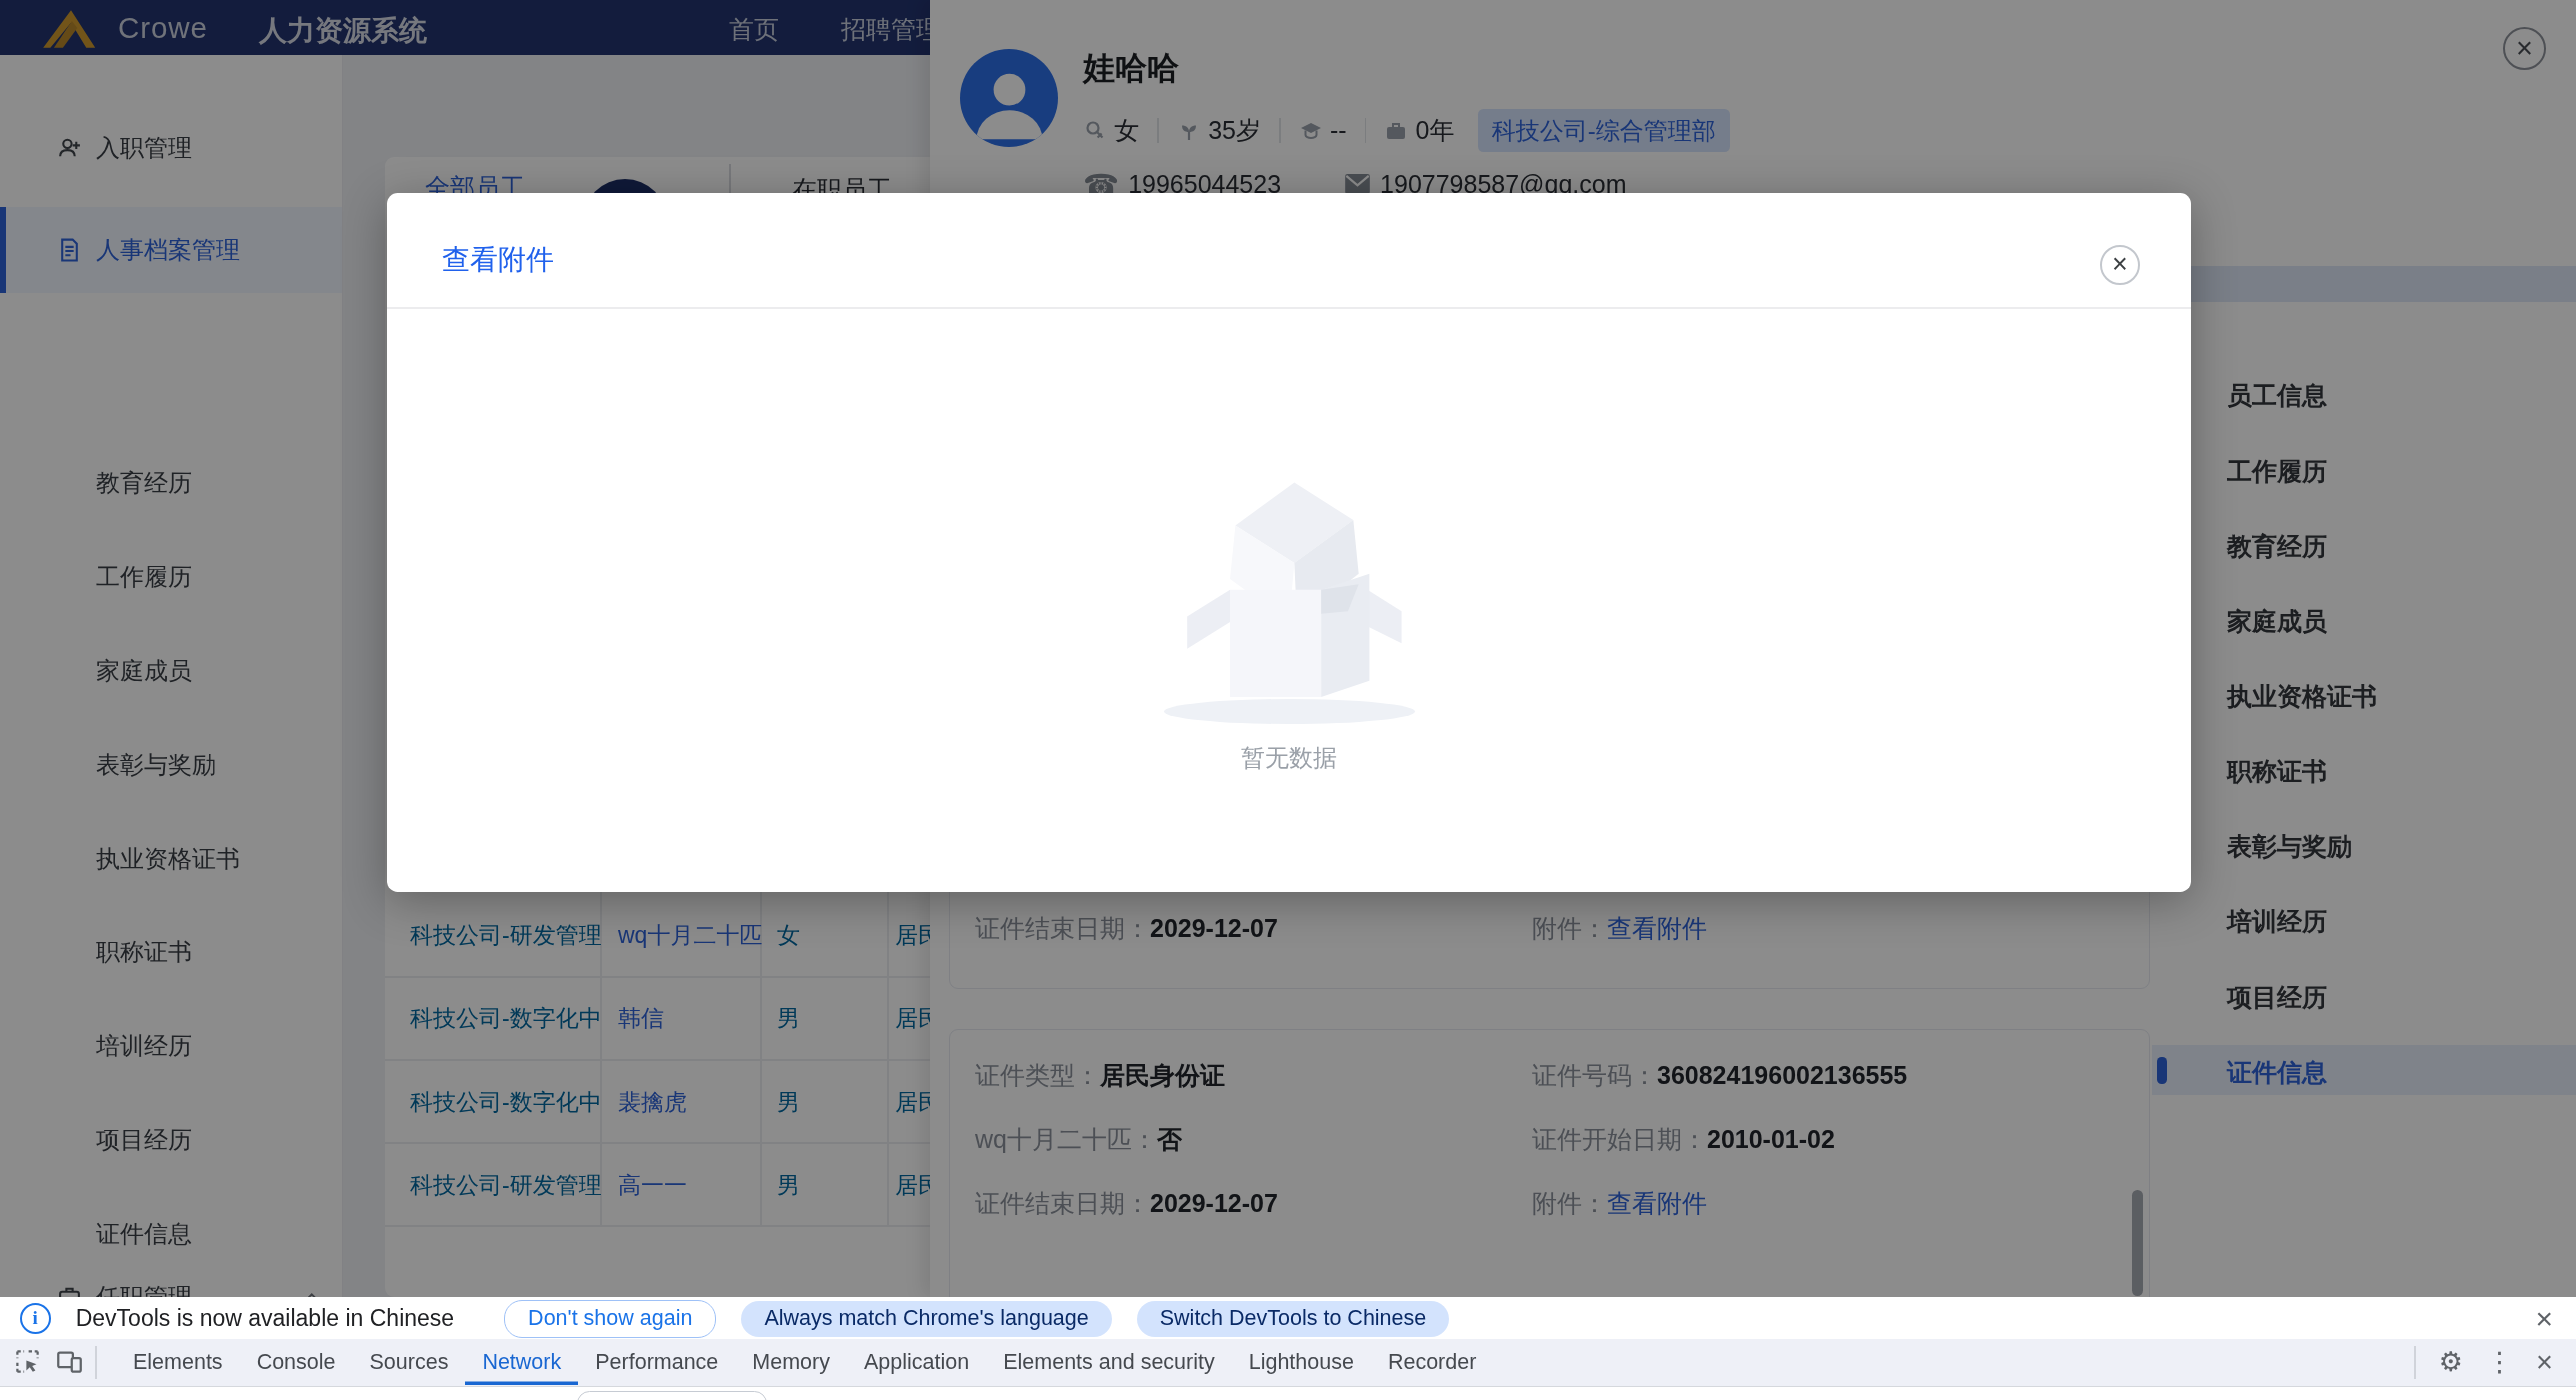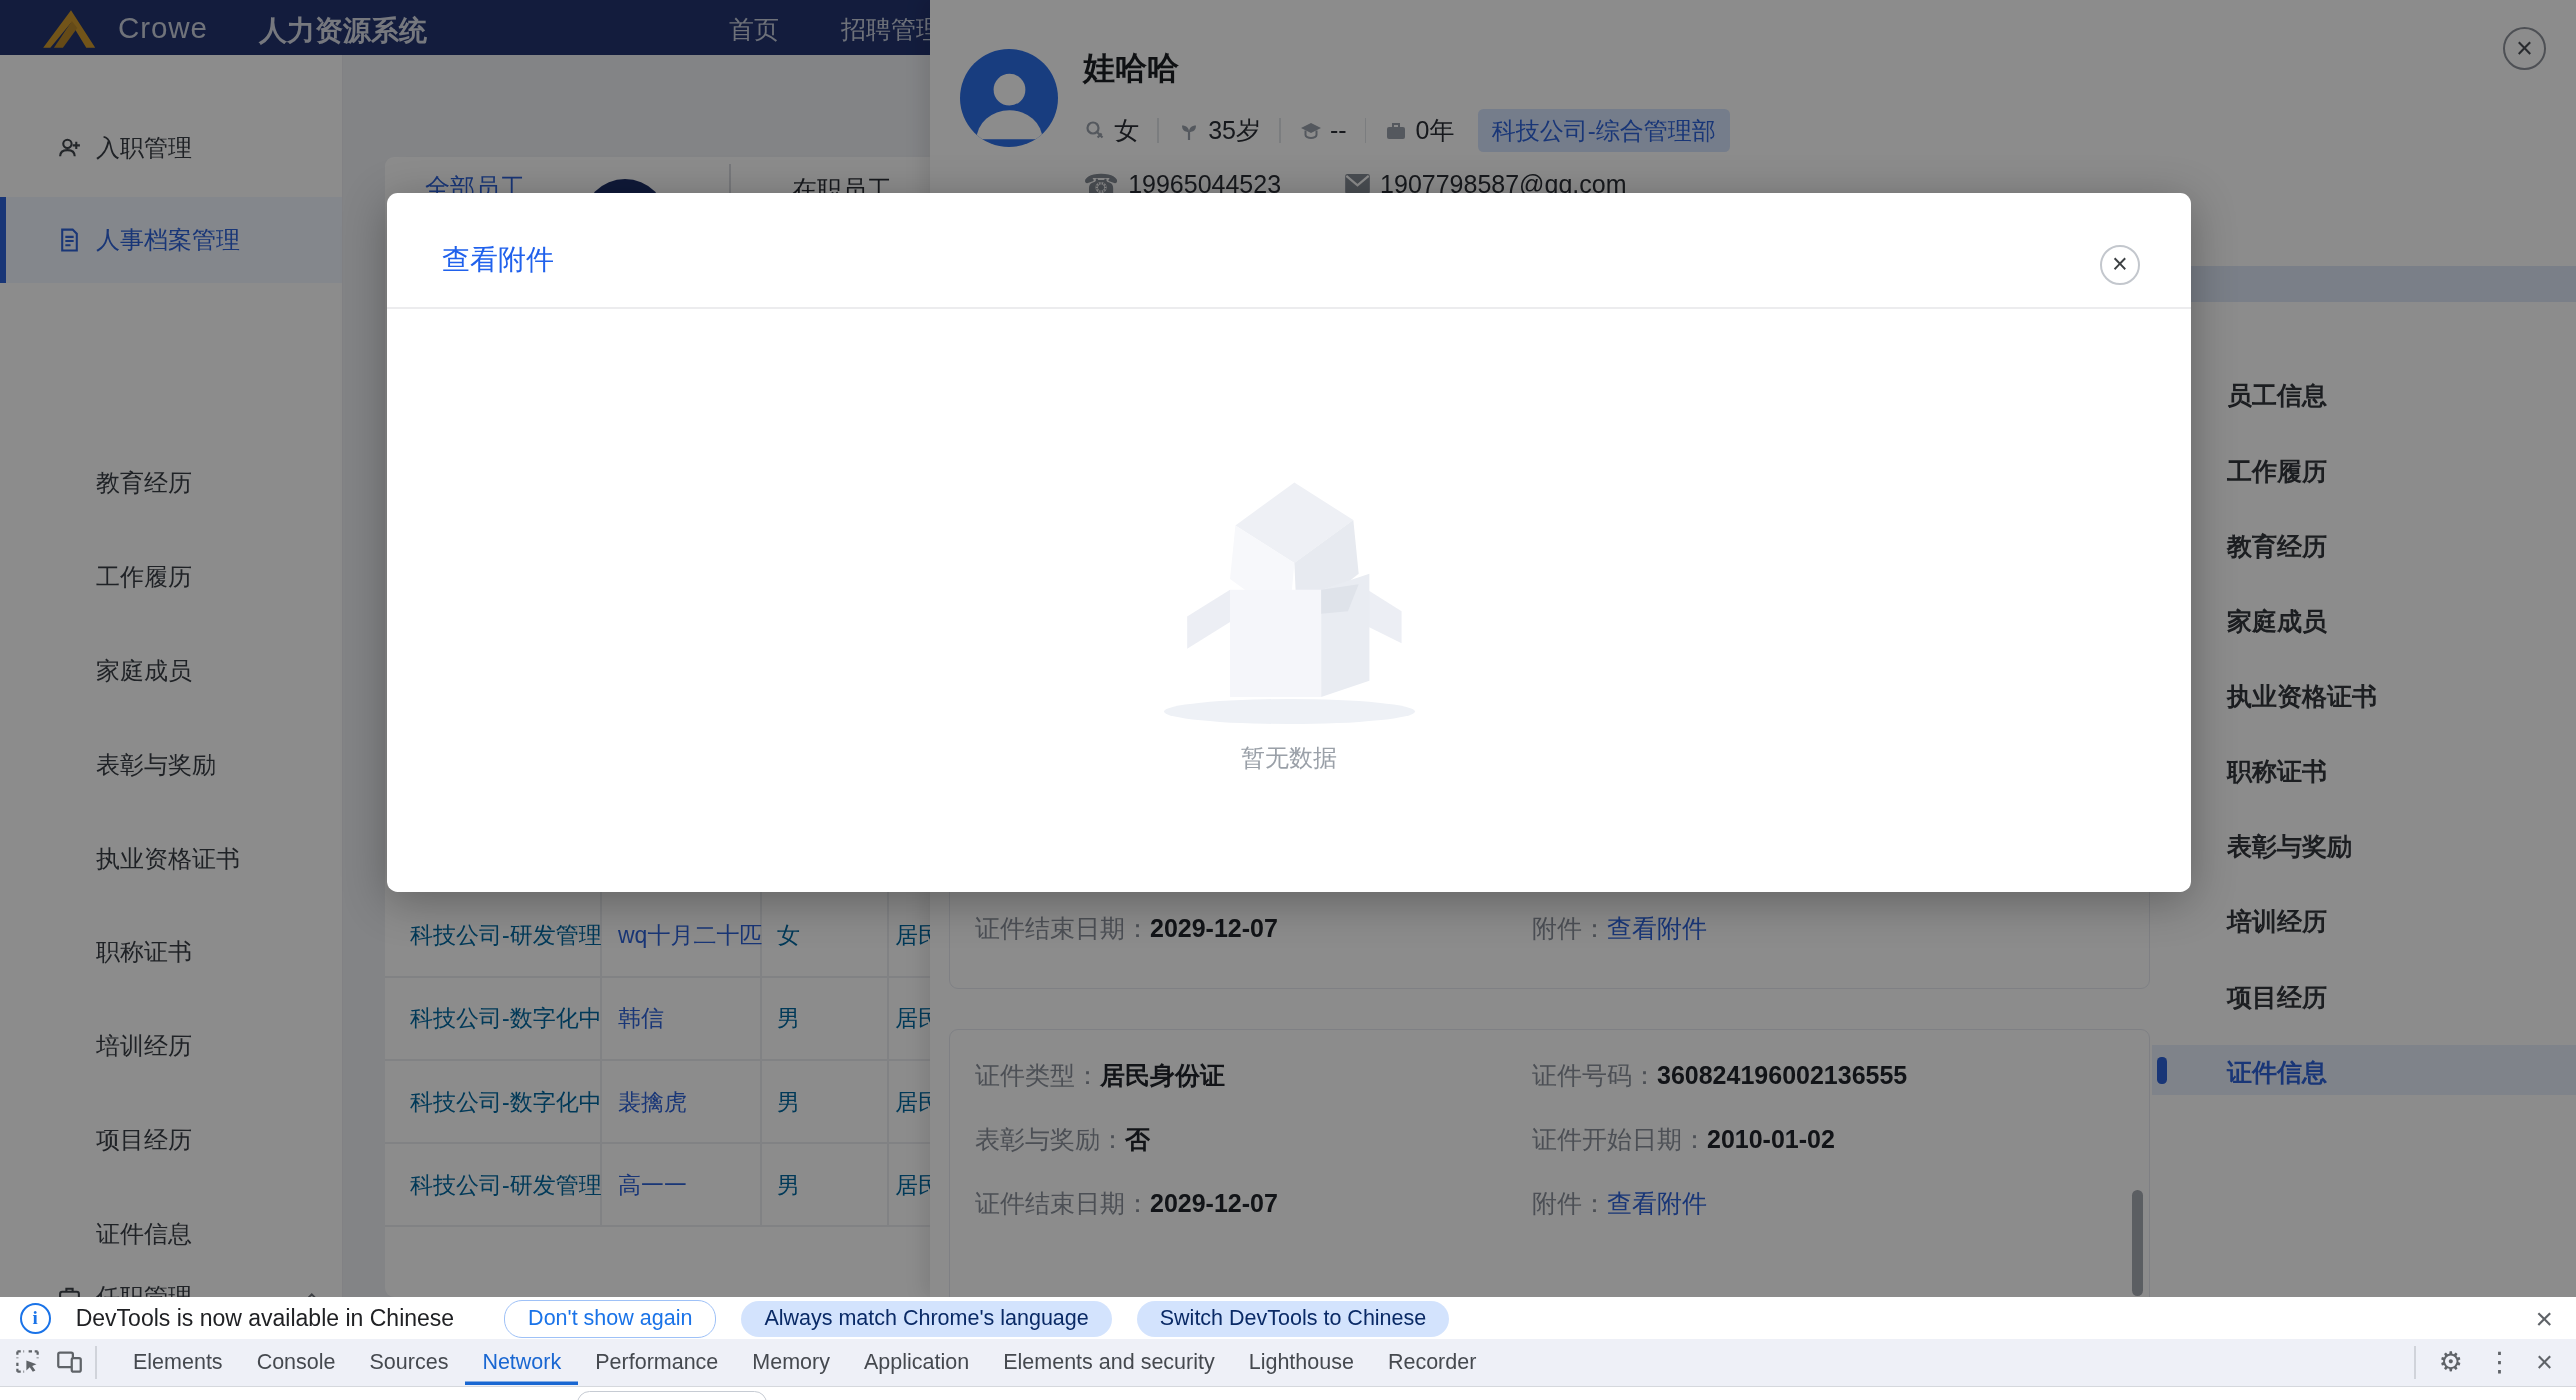--- a/index.html
+++ b/index.html
@@ -104,21 +104,21 @@
       <div class="side-item" style="top:50px;">
         <span class="ic">
           <svg viewBox="0 0 24 24" width="25" height="25">
               <circle cx="10" cy="8" r="4" fill="none" stroke="#40454c" stroke-width="2"></circle>
               <path d="M3 20c0-4 3-6 7-6s7 2 7 6" fill="none" stroke="#40454c" stroke-width="2"></path>
               <path d="M18.5 6v7M15 9.5h7" stroke="#40454c" stroke-width="2"></path>
             </svg>
           </span>
         <span class="lbl">入职管理</span>
       </div>
-      <div class="side-item active" style="top:142px;">
+      <div class="side-item active" style="top:152px;">
         <span class="ic">
           <svg viewBox="0 0 24 24" width="25" height="25">
               <path d="M5 2h10l4 4v16H5z" fill="none" stroke="#2e63d9" stroke-width="2"></path>
               <path d="M8 9h8M8 13h8M8 17h5" stroke="#2e63d9" stroke-width="2"></path>
             </svg>
           </span>
         <span class="lbl">人事档案管理</span>
       </div>
       <div class="side-item" style="top:385px;">
           <span class="lbl">教育经历</span>
@@ -282,21 +282,21 @@
       </div>
 
       <div class="dcard" style="top:1029px;height:277px;">
         <div class="drow" style="left:25px;top:29px;">
           <span class="dlabel">证件类型：</span><span class="dvalue">居民身份证</span>
         </div>
         <div class="drow" style="left:582px;top:29px;">
           <span class="dlabel">证件号码：</span><span class="dvalue">360824196002136555</span>
         </div>
         <div class="drow" style="left:25px;top:93px;">
-          <span class="dlabel">表彰与奖励：</span><span class="dvalue">否</span>
+          <span class="dlabel">wq十月二十匹：</span><span class="dvalue">否</span>
         </div>
         <div class="drow" style="left:582px;top:93px;">
           <span class="dlabel">证件开始日期：</span><span class="dvalue">2010-01-02</span>
         </div>
         <div class="drow" style="left:25px;top:157px;">
           <span class="dlabel">证件结束日期：</span><span class="dvalue">2029-12-07</span>
         </div>
         <div class="drow" style="left:582px;top:157px;">
           <span class="dlabel">附件：</span><span class="dlink">查看附件</span>
         </div>

